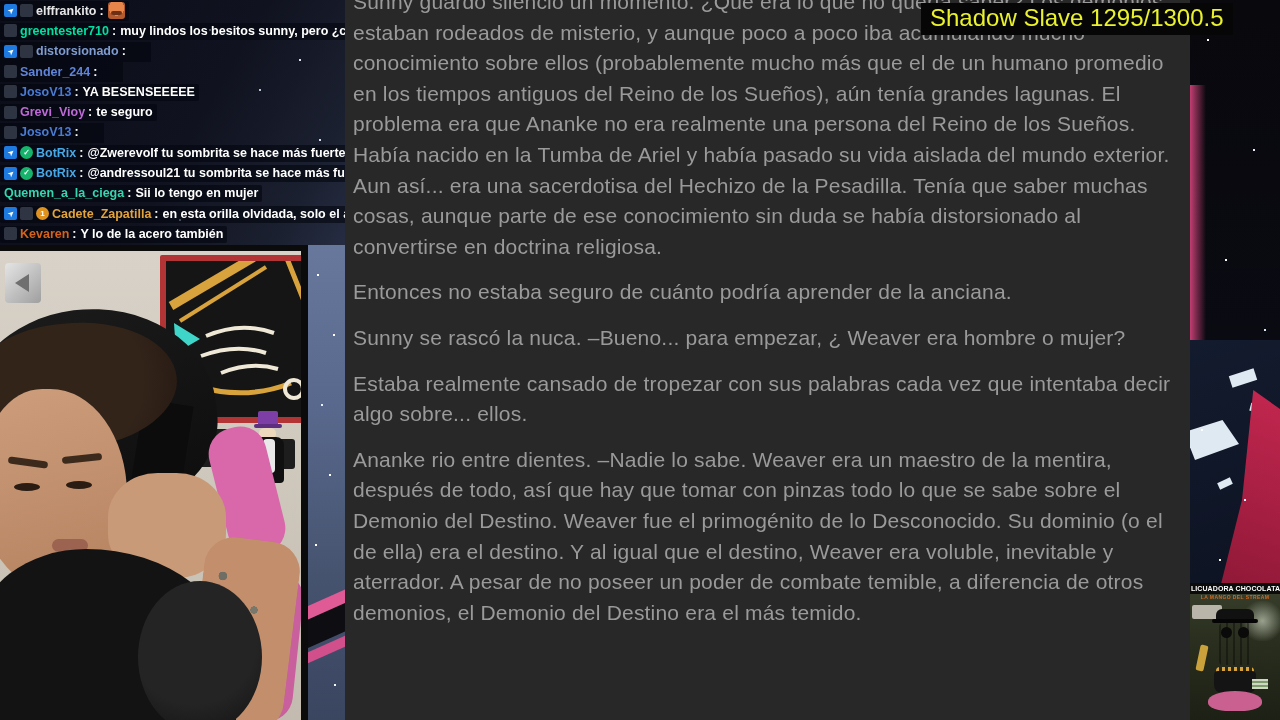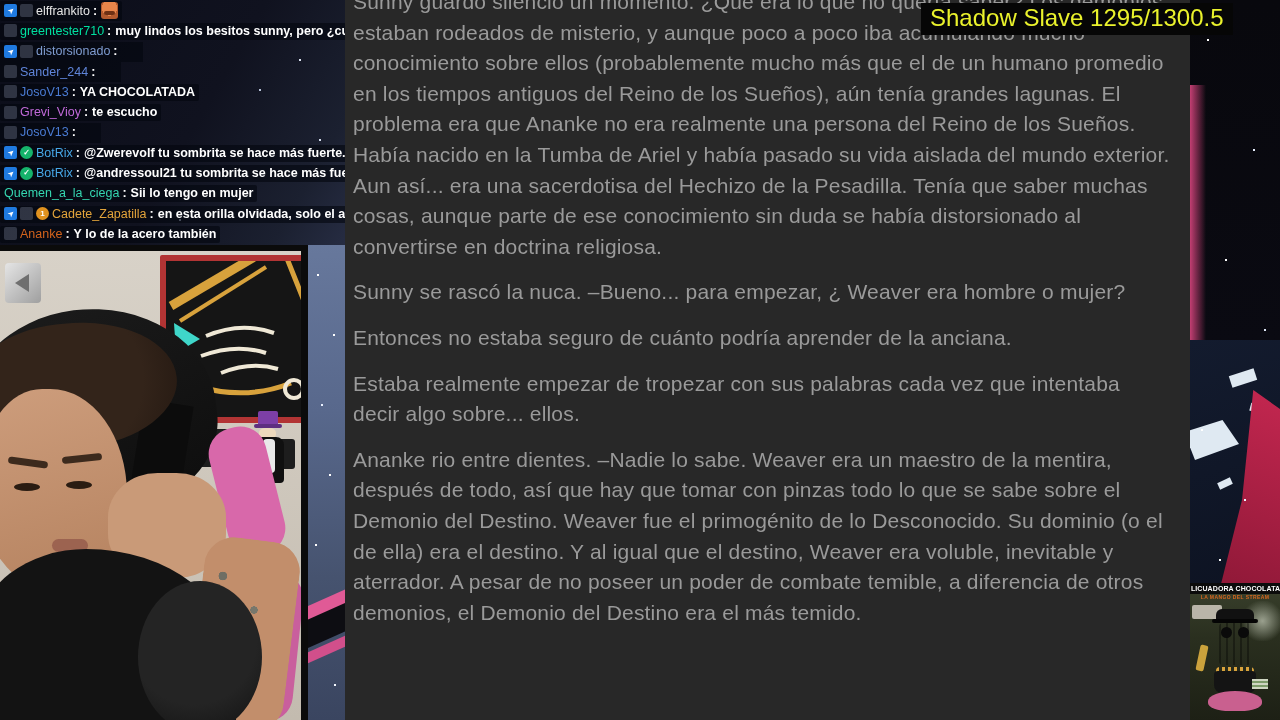--- a/index.html
+++ b/index.html
@@ -64,21 +64,21 @@
       font-size:12.5px;font-weight:bold;color:#fff;}
   .badge{display:inline-flex;align-items:center;justify-content:center;width:13px;height:13px;margin-right:3px;
       border-radius:2px;font-size:8px;line-height:1;color:#fff;flex:none;}
   .b-blue{background:#1f7ae0;}
   .b-blue::after{content:"➤";font-size:7px;transform:rotate(-42deg);}
   .b-gray{background:rgba(125,136,158,.35);}
   .b-green{background:#15b36b;border-radius:50%;}
   .b-green::after{content:"✓";font-size:8px;}
   .b-gold{background:#e0921f;border-radius:50%;}
   .b-gold::after{content:"1";font-size:8px;font-weight:bold;}
-  .chat-user{font-weight:normal;}
+  .chat-user{font-weight:bold;}
   .chat-colon{color:#fff;margin:0 4px 0 3px;}
   .chat-text{color:#fff;}
   .chat-text.yellow{color:var(--emote-yellow,#f5e642);text-transform:uppercase;margin-top:44px;}
   .emote{display:inline-block;width:17px;height:17px;border-radius:3px;
       background:radial-gradient(circle at 50% 35%,#e8854a 0 55%,#b35a2e 56% 100%);position:relative;}
   .emote::after{content:"";position:absolute;left:3px;top:9px;width:11px;height:4px;border-radius:2px;background:#6e3014;}
 
   
   .webcam{position:absolute;left:0;top:245px;width:301px;height:469px;overflow:hidden;
       border-top:6px solid #0b0b0b;border-right:7px solid #0b0b0b;
@@ -158,23 +158,23 @@
   <div class="bg-left">
     <div class="ribbon-pink"></div>
     <div class="ribbon-black"></div>
     <div class="ribbon-pink2"></div>
     <div class="snow2"></div>
   </div>
 
   <div class="reader-panel">
     <div class="reader-content" id="reader">
         <p>Sunny guardó silencio un momento. ¿Qué era lo que no quería saber? Los demonios estaban rodeados de misterio, y aunque poco a poco iba acumulando mucho conocimiento sobre ellos (probablemente mucho más que el de un humano promedio en los tiempos antiguos del Reino de los Sueños), aún tenía grandes lagunas. El problema era que Ananke no era realmente una persona del Reino de los Sueños. Había nacido en la Tumba de Ariel y había pasado su vida aislada del mundo exterior. Aun así... era una sacerdotisa del Hechizo de la Pesadilla. Tenía que saber muchas cosas, aunque parte de ese conocimiento sin duda se había distorsionado al convertirse en doctrina religiosa.</p>
+        <p>Entonces no estaba seguro de cuánto podría aprender de la anciana.</p>
         <p>Sunny se rascó la nuca. –Bueno... para empezar, ¿ Weaver era hombre o mujer?</p>
-        <p>Entonces no estaba seguro de cuánto podría aprender de la anciana.</p>
-        <p>Estaba realmente empezar de tropezar con sus palabras cada vez que intentaba decir algo sobre... ellos.</p>
+        <p>Estaba realmente cansado de tropezar con sus palabras cada vez que intentaba decir algo sobre... ellos.</p>
         <p>Ananke rio entre dientes. –Nadie lo sabe. Weaver era un maestro de la mentira, después de todo, así que hay que tomar con pinzas todo lo que se sabe sobre el Demonio del Destino. Weaver fue el primogénito de lo Desconocido. Su dominio (o el de ella) era el destino. Y al igual que el destino, Weaver era voluble, inevitable y aterrador. A pesar de no poseer un poder de combate temible, a diferencia de otros demonios, el Demonio del Destino era el más temido.</p>
       </div>
   </div>
 
   <div class="chat-panel">
     <div class="chat-tex"></div>
     <div class="chat-list" id="chat-list">
         <div class="chat-row">
           <span class="row-bg">
             <span class="badge b-blue"></span>
@@ -207,29 +207,29 @@
             <span class="chat-user" style="color: rgb(95, 132, 216);">Sander_244</span>
             <span class="chat-colon">:</span>
             <span class="chat-text yellow">cv</span>
           </span>
         </div>
         <div class="chat-row">
           <span class="row-bg">
             <span class="badge b-gray"></span>
             <span class="chat-user" style="color: rgb(74, 123, 211);">JosoV13</span>
             <span class="chat-colon">:</span>
-            <span class="chat-text">YA CHOCOLATADA</span>
+            <span class="chat-text">YA BESENSEEEEE</span>
           </span>
         </div>
         <div class="chat-row">
           <span class="row-bg">
             <span class="badge b-gray"></span>
             <span class="chat-user" style="color: rgb(192, 105, 216);">Grevi_Vioy</span>
             <span class="chat-colon">:</span>
-            <span class="chat-text">te escucho</span>
+            <span class="chat-text">te seguro</span>
           </span>
         </div>
         <div class="chat-row">
           <span class="row-bg">
             <span class="badge b-gray"></span>
             <span class="chat-user" style="color: rgb(74, 123, 211);">JosoV13</span>
             <span class="chat-colon">:</span>
             <span class="chat-text yellow">cv</span>
           </span>
         </div>
@@ -264,21 +264,21 @@
             <span class="badge b-gray"></span>
             <span class="badge b-gold"></span>
             <span class="chat-user" style="color: rgb(227, 164, 59);">Cadete_Zapatilla</span>
             <span class="chat-colon">:</span>
             <span class="chat-text">en esta orilla olvidada, solo el acero</span>
           </span>
         </div>
         <div class="chat-row">
           <span class="row-bg">
             <span class="badge b-gray"></span>
-            <span class="chat-user" style="color: rgb(211, 99, 28);">Ananke</span>
+            <span class="chat-user" style="color: rgb(211, 99, 28);">Kevaren</span>
             <span class="chat-colon">:</span>
             <span class="chat-text">Y lo de la acero también</span>
           </span>
         </div>
       </div>
   </div>
 
   <div class="webcam">
     <div class="plaque"></div>
     <div class="neon-sign">

